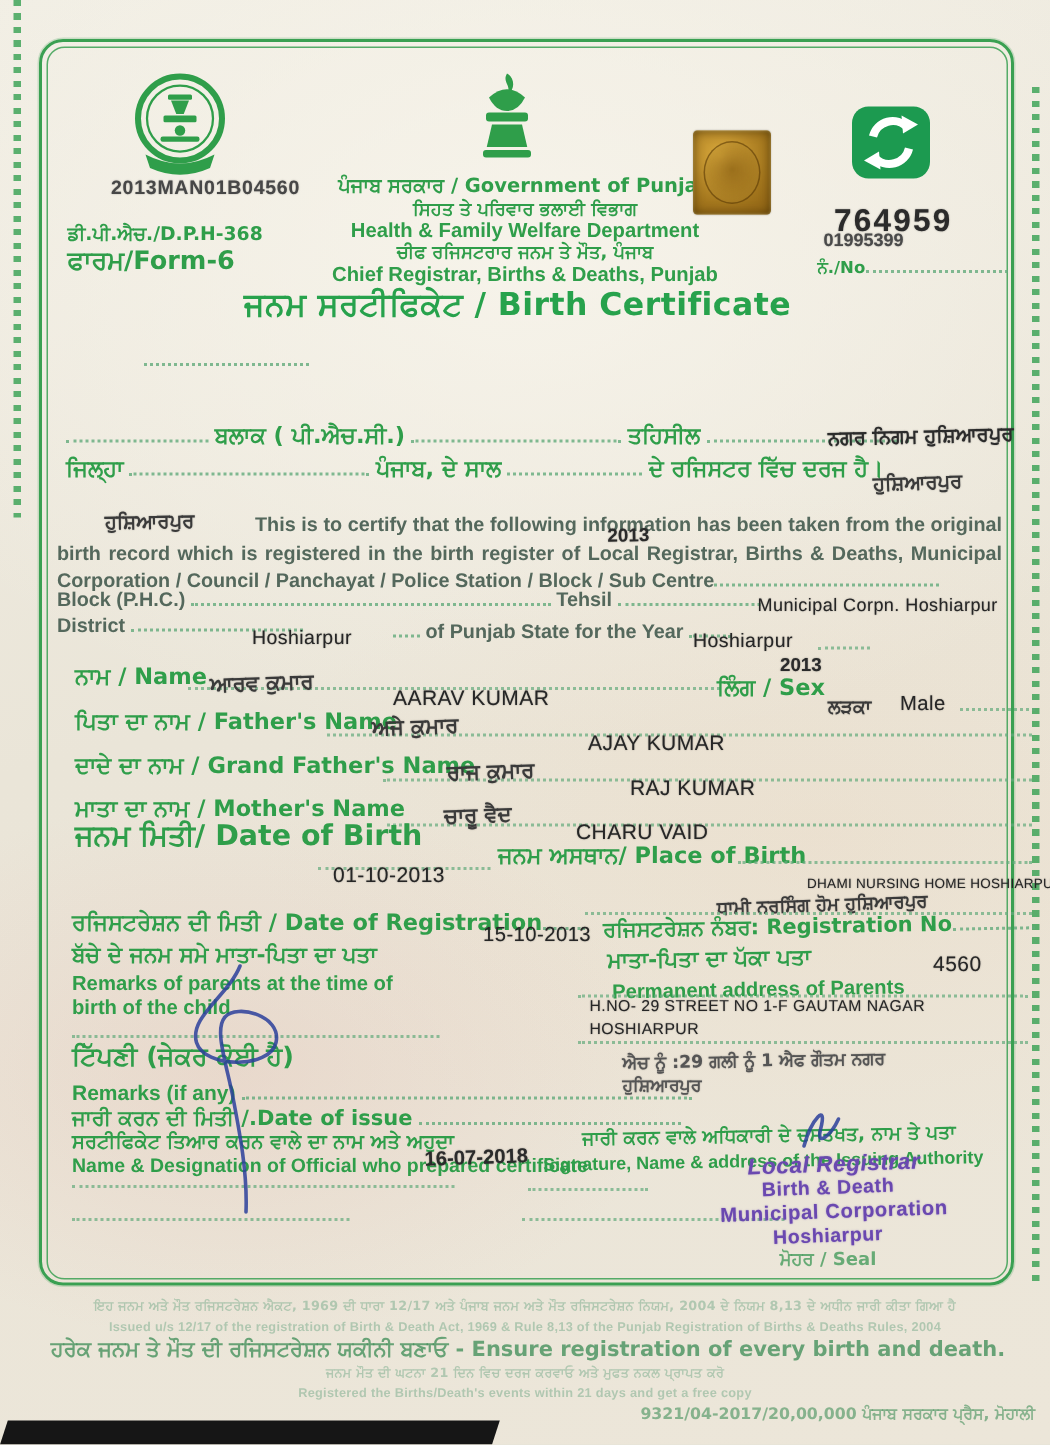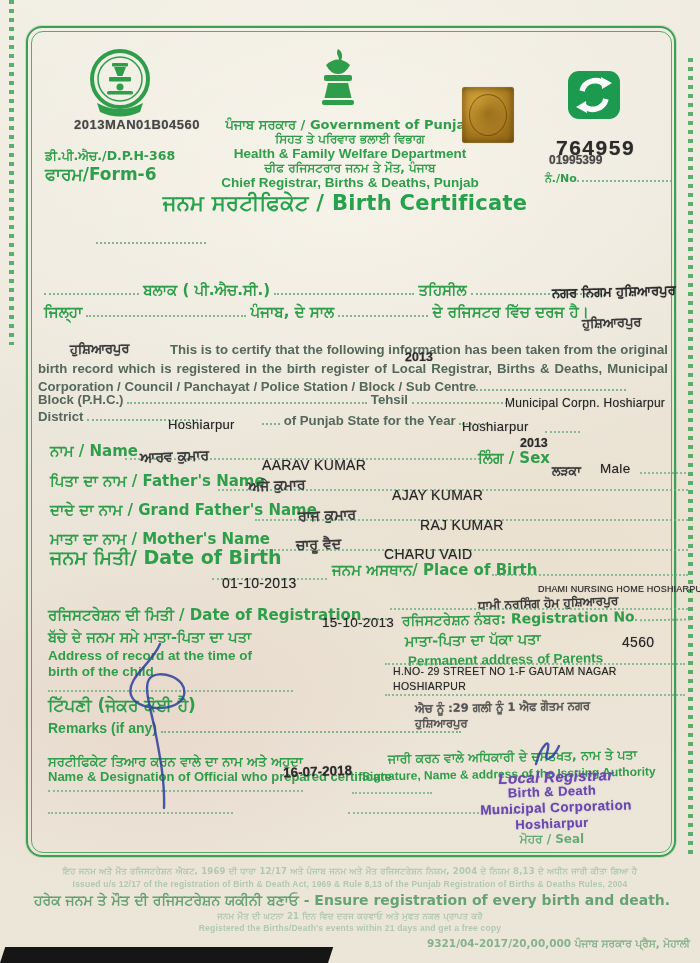--- a/index.html
+++ b/index.html
@@ -174,37 +174,41 @@
   <div class="abs hw pa" style="left:478px;top:596px;font-size:12px;transform:rotate(-2deg)">ਧਾਮੀ ਨਰਸਿੰਗ ਹੋਮ ਹੁਸ਼ਿਆਰਪੁਰ</div>
   <div class="leader" style="left:390px;top:608px;width:298px"></div>
 
   <div class="abs lbl pa" style="left:48px;top:606px;font-size:15px"><span>ਰਜਿਸਟਰੇਸ਼ਨ ਦੀ ਮਿਤੀ / Date of Registration</span><span class="dots" style="width:28px"></span></div>
   <div class="abs typed" style="left:322px;top:615px;font-size:13.5px">15-10-2013</div>
   <div class="abs lbl pa" style="left:402px;top:610px;font-size:14px;transform:rotate(-1deg)"><span>ਰਜਿਸਟਰੇਸ਼ਨ ਨੰਬਰ: Registration No</span><span class="dots" style="width:55px"></span></div>
   <div class="abs typed" style="left:622px;top:634px;font-size:14px">4560</div>
 
   <div class="abs lbl pa" style="left:48px;top:629px;font-size:14.5px">ਬੱਚੇ ਦੇ ਜਨਮ ਸਮੇ ਮਾਤਾ-ਪਿਤਾ ਦਾ ਪਤਾ</div>
   <div class="abs lbl pa" style="left:405px;top:632px;font-size:14.5px;transform:rotate(-1deg)">ਮਾਤਾ-ਪਿਤਾ ਦਾ ਪੱਕਾ ਪਤਾ</div>
-  <div class="abs lbl" style="left:48px;top:648px;font-size:13.5px;font-weight:600">Address of record at the time of</div>
+  <div class="abs lbl" style="left:48px;top:648px;font-size:13.5px;font-weight:600">Remarks of parents at the time of</div>
   <div class="abs lbl" style="left:408px;top:652px;font-size:13.5px;font-weight:600;transform:rotate(-1deg)">Permanent address of Parents</div>
   <div class="abs lbl" style="left:48px;top:664px;font-size:13.5px;font-weight:600">birth of the child</div>
 
   <div class="leader" style="left:48px;top:690px;width:245px"></div>
   <div class="abs typed" style="left:393px;top:665px;font-size:10.5px">H.NO- 29 STREET NO 1-F GAUTAM NAGAR</div>
   <div class="abs typed" style="left:393px;top:680px;font-size:10.5px">HOSHIARPUR</div>
   <div class="leader" style="left:385px;top:663px;width:300px"></div>
   <div class="leader" style="left:385px;top:694px;width:300px"></div>
 
   <div class="abs lbl pa" style="left:48px;top:695px;font-size:17px">ਟਿੱਪਣੀ (ਜੇਕਰ ਕੋਈ ਹੈ)</div>
   <div class="abs hw pa" style="left:415px;top:700px;font-size:11.5px;color:#555;transform:rotate(-1deg)">ਐਚ ਨੂੰ :29 ਗਲੀ ਨੂੰ 1 ਐਫ ਗੌਤਮ ਨਗਰ</div>
   <div class="abs hw pa" style="left:415px;top:716px;font-size:11.5px;color:#555">ਹੁਸ਼ਿਆਰਪੁਰ</div>
 
   <div class="abs" style="left:48px;top:720px;font-size:14px">
     <span class="lbl" style="font-weight:600">Remarks (if any)</span>
     <span class="dots" style="width:300px"></span>
+  </div>
+  <div class="abs" style="left:48px;top:737px;font-size:14px">
+    <span class="lbl pa" style="font-weight:600">ਜਾਰੀ ਕਰਨ ਦੀ ਮਿਤੀ /.Date of issue</span>
+    <span class="dots" style="width:175px"></span>
   </div>
   <div class="abs lbl pa" style="left:48px;top:754px;font-size:13px">ਸਰਟੀਫਿਕੇਟ ਤਿਆਰ ਕਰਨ ਵਾਲੇ ਦਾ ਨਾਮ ਅਤੇ ਅਹੁਦਾ</div>
   <div class="abs lbl" style="left:48px;top:769px;font-size:13px;font-weight:600">Name &amp; Designation of Official who prepared certificate</div>
   <div class="abs stampdark" style="left:283px;top:764px;font-size:13.5px;transform:rotate(-2deg)">16-07-2018</div>
 
   <div class="abs lbl pa" style="left:388px;top:749px;font-size:12.5px;transform:rotate(-1deg)">ਜਾਰੀ ਕਰਨ ਵਾਲੇ ਅਧਿਕਾਰੀ ਦੇ ਦਸਤਖਤ, ਨਾਮ ਤੇ ਪਤਾ</div>
   <div class="abs lbl" style="left:362px;top:767px;font-size:12px;font-weight:600;transform:rotate(-1deg)">Signature, Name  &amp;  address of the Issuing Authority</div>
 
   <div class="leader" style="left:48px;top:790px;width:255px"></div>
   <div class="leader" style="left:48px;top:812px;width:185px"></div>

